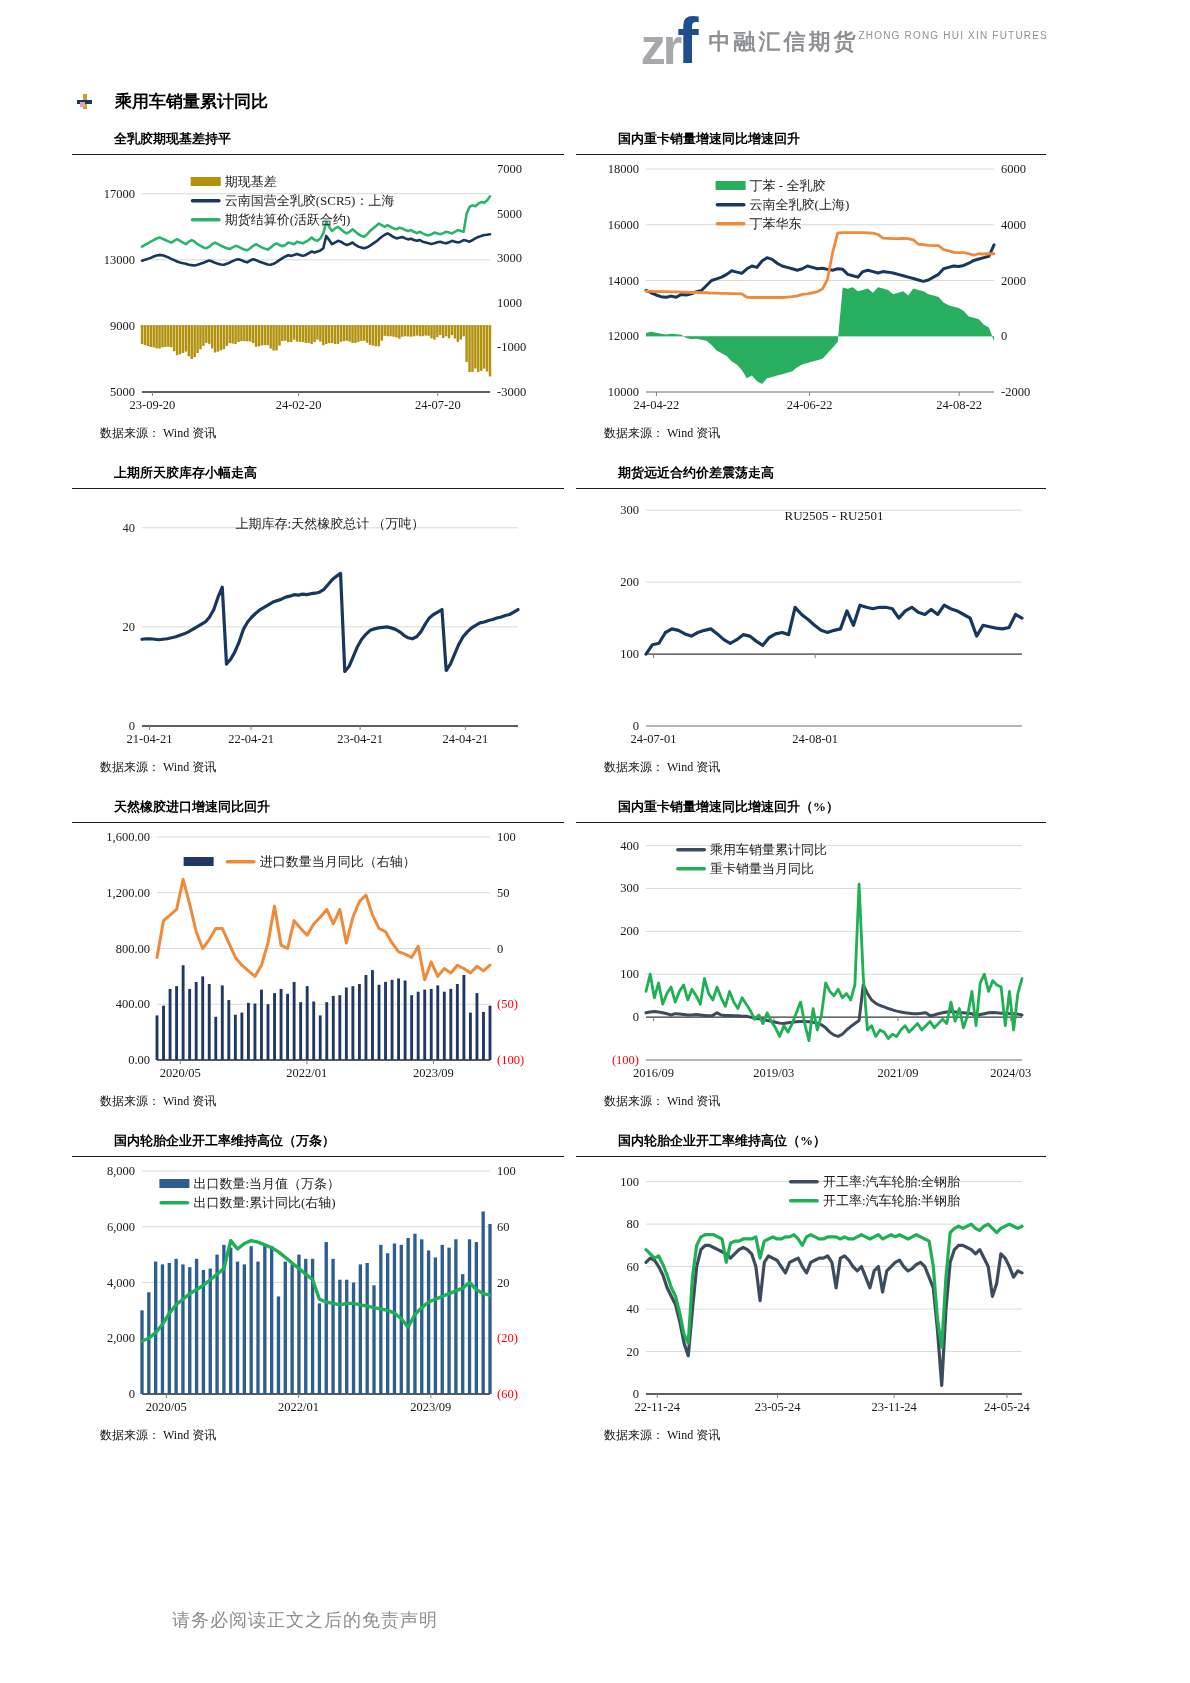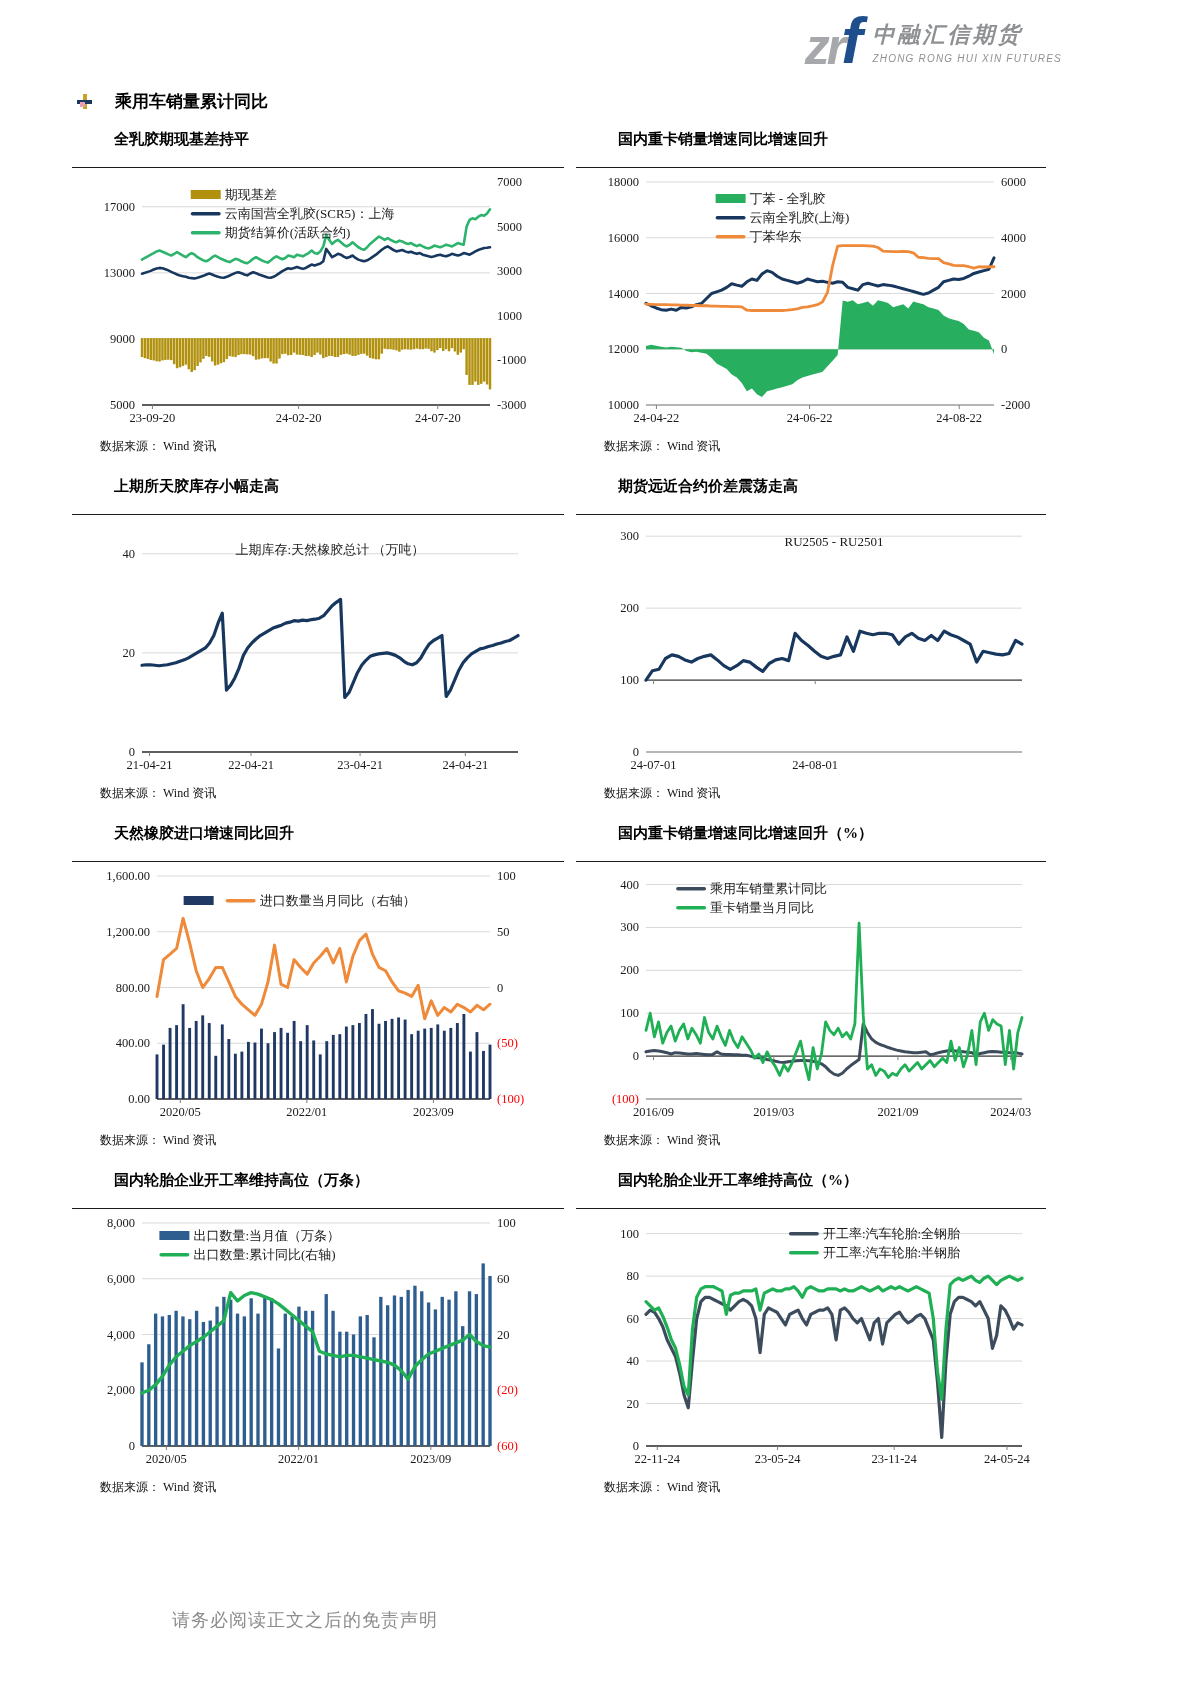--- a/index.html
+++ b/index.html
@@ -1,37 +1,37 @@
 <!DOCTYPE html>
 <html><head>
 <meta charset="utf-8">
 <style>
   html,body{margin:0;padding:0;}
   body{
     width:1190px;height:1683px;background:#ffffff;position:relative;
     font-family:"Liberation Serif",serif;color:#000;
   }
   
-  .logo{position:absolute;top:16px;right:128px;display:flex;align-items:center;font-style:italic;}
+  .logo{position:absolute;top:16px;right:142px;display:flex;align-items:center;}
   .logo-mark{display:flex;align-items:flex-end;font-family:"Liberation Sans",sans-serif;font-weight:bold;line-height:0.8;margin-right:10px;}
   .logo-zr{color:#a6a8ab;font-size:50px;letter-spacing:-3px;}
   .logo-f{color:#1f4e8c;font-size:64px;margin-left:-2px;}
-  .logo-names{display:flex;flex-direction:column;justify-content:flex-start;}
+  .logo-names{display:flex;flex-direction:row;justify-content:flex-start;}
   .logo-cn{color:#8e9093;font-size:22px;font-weight:bold;letter-spacing:3px;font-family:"Liberation Sans",sans-serif;}
   .logo-en{color:#8e9093;font-size:10px;letter-spacing:1.2px;font-family:"Liberation Sans",sans-serif;margin-top:3px;}
   
   .section-head{position:absolute;top:90px;left:76px;display:flex;align-items:center;}
   .section-icon{position:relative;width:17px;height:17px;margin-right:22px;}
   .section-icon .v{position:absolute;left:7px;top:1px;width:4px;height:15px;background:#c9a227;}
   .section-icon .h{position:absolute;left:1px;top:7px;width:15px;height:4px;background:#17375e;}
   .section-icon .p{position:absolute;left:4px;top:9px;width:5px;height:5px;background:#e8a0b4;}
   .section-title{font-size:17px;font-weight:bold;}
   
   .grid{position:absolute;top:130px;left:72px;display:grid;grid-template-columns:492px 470px;column-gap:12px;row-gap:22px;}
-  .panel-title{font-size:15px;font-weight:bold;padding-left:42px;padding-bottom:18px;border-bottom:1.5px solid #1a1a1a;}
+  .panel-title{font-size:13px;font-weight:bold;padding-left:42px;padding-bottom:6px;border-bottom:1.5px solid #1a1a1a;}
   .panel svg{display:block;margin-top:2px;}
   .source{font-size:12px;margin-top:3px;padding-left:28px;color:#111;}
   .footer{position:absolute;top:1608px;left:172px;color:#8c8c8c;font-size:18px;letter-spacing:1px;}
   
   .tick{font-size:12.5px;fill:#1a1a1a;font-family:"Liberation Serif",serif;}
   .red{fill:#ff0000;}
   .leg{font-size:13px;fill:#1a1a1a;font-family:"Liberation Serif",serif;}
 </style>
 </head>
 <body>

